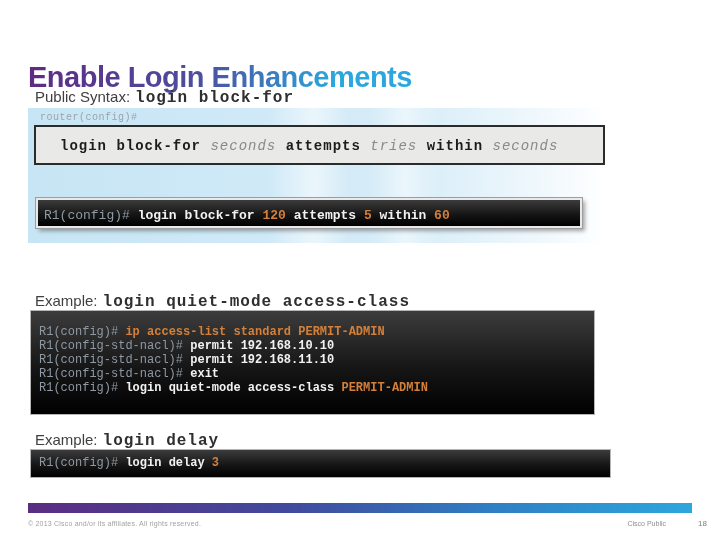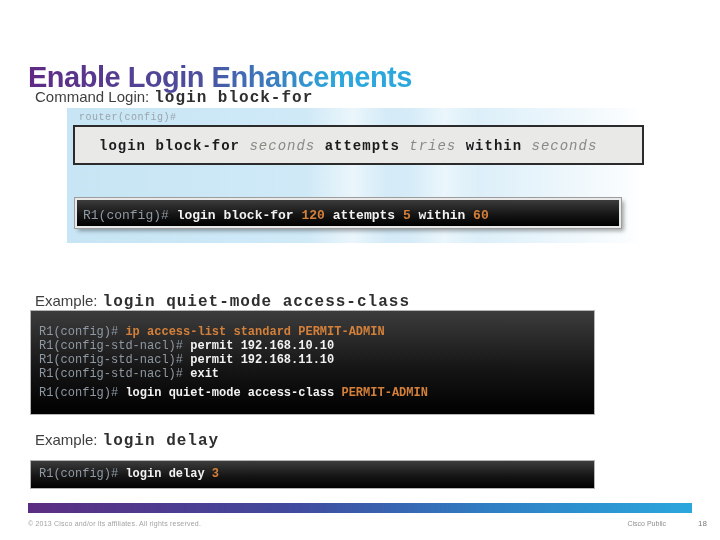--- a/index.html
+++ b/index.html
@@ -29,21 +29,20 @@
     margin-left:5px;
   }
   .row-syntax{top:88px;}
   .row-example1{top:292px;}
   .row-example2{top:431px;}
 
   
   .syntax-panel{
     position:absolute;left:28px;top:108px;width:572px;height:135px;
     background:linear-gradient(90deg,#c7e5f4 0%, #cfe9f7 40%, #d8edf8 68%, #eef7fc 88%, #fdfeff 100%);
-    margin-left:39px;
   }
   .syntax-panel::before{
     content:"";position:absolute;inset:0;
     background:linear-gradient(90deg, rgba(255,255,255,0) 42%, rgba(255,255,255,.55) 50%, rgba(255,255,255,0) 56%, rgba(255,255,255,0) 60%, rgba(255,255,255,.5) 66%, rgba(255,255,255,0) 72%);
     pointer-events:none;
   }
   .panel-prompt{
     position:absolute;left:12px;top:4px;
     font-family:"Liberation Mono", monospace;
     font-size:10px;color:#9aa4ac;letter-spacing:.5px;
@@ -73,23 +72,23 @@
     border:2px solid #e9e9e9;outline:1px solid #9d9d9d;
     box-shadow:3px 3px 4px rgba(0,0,0,.35);
     font-size:13px;padding:8px 0 0 6px;
   }
   .console-multi{
     position:absolute;left:30px;
     border:1px solid #b5b5b5;
     font-size:12px;
   }
   .console-quietmode{top:310px;width:555px;height:89px;padding:14px 0 0 8px;}
-  .console-delay{top:460px;width:555px;height:21px;padding:6px 0 0 8px;}
+  .console-delay{top:449px;width:555px;height:21px;padding:6px 16px 0 8px;}
   .console-line{line-height:14px;}
-  .console-quietmode .console-line:last-child{margin-top:5px;}
+  .console-quietmode .console-line:last-child{}
 
   
   .footer-bar{
     position:absolute;left:28px;top:503px;width:664px;height:10px;
     background:linear-gradient(90deg,#5b2d82 0%, #414a9e 40%, #2f7fc4 70%, var(--title-blue,#29abe2) 100%);
   }
   .footer-copyright{
     position:absolute;left:28px;top:520px;
     font-size:7px;color:#a2a2a2;letter-spacing:.2px;
   }
@@ -103,21 +102,21 @@
   }
 </style>
 </head>
 <body>
 
 <div class="slide">
 
   <h1 class="slide-title">Enable Login Enhancements</h1>
 
   <div class="label-row row-syntax">
-    <span class="lbl">Command Login:</span><span class="code">login block-for</span>
+    <span class="lbl">Public Syntax:</span><span class="code">login block-for</span>
   </div>
 
   <div class="syntax-panel">
     <div class="panel-prompt">router(config)#</div>
     <div class="syntax-box"><span class="seg-kw">login block-for </span><span class="seg-var">seconds </span><span class="seg-kw">attempts </span><span class="seg-var">tries </span><span class="seg-kw">within </span><span class="seg-var">seconds</span></div>
     <div class="console-dark console-blockfor"><span class="seg-prompt">R1(config)# </span><span class="seg-cmd">login block-for </span><span class="seg-arg">120 </span><span class="seg-cmd">attempts </span><span class="seg-arg">5 </span><span class="seg-cmd">within </span><span class="seg-arg">60</span></div>
   </div>
 
   <div class="label-row row-example1">
     <span class="lbl">Example:</span><span class="code">login quiet-mode access-class</span>

